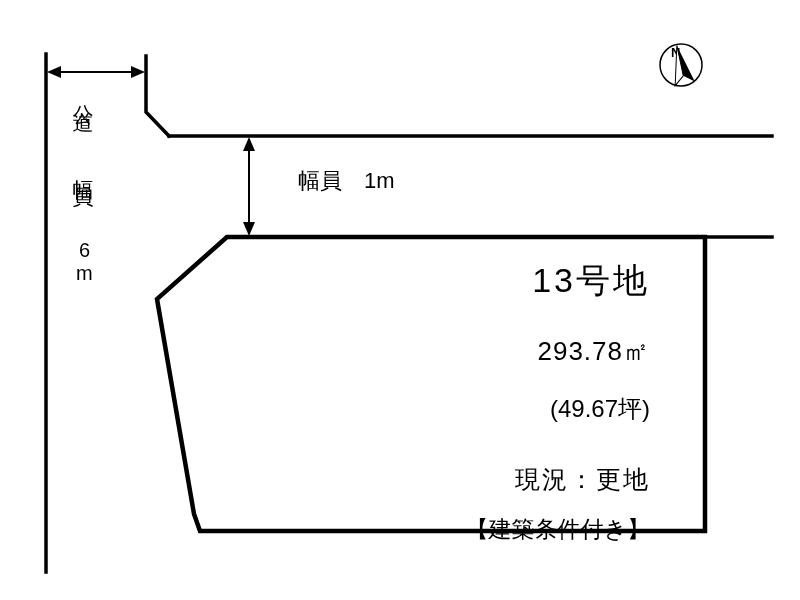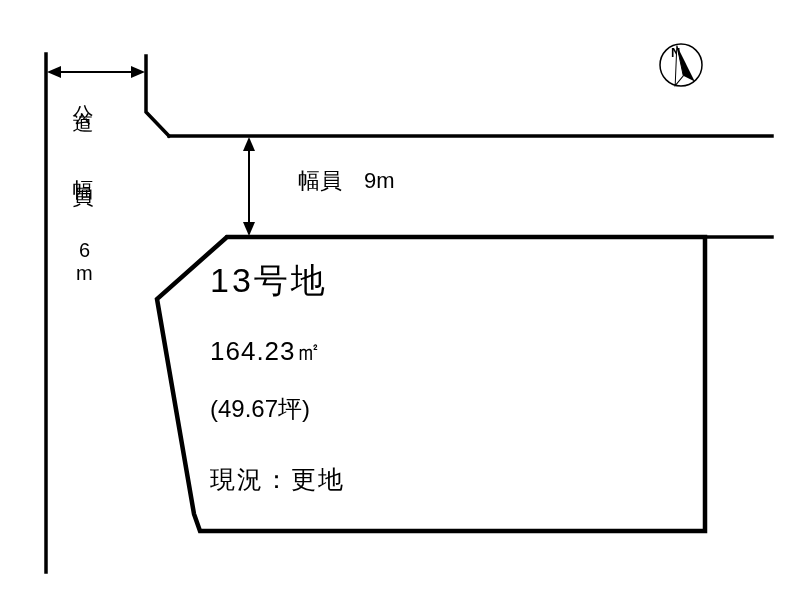--- a/index.html
+++ b/index.html
@@ -12,21 +12,21 @@
   .stage>svg{position:absolute;left:0;top:0;}
   .road{stroke:#000;stroke-width:3.5;fill:none;stroke-linecap:square;}
   .lot{stroke:#000;stroke-width:4.5;fill:none;stroke-linejoin:miter;}
   .arrow{stroke:#000;stroke-width:2;}
   .compass-n{font-size:13px;font-weight:bold;font-family:"Liberation Sans","DejaVu Sans",sans-serif;}
   .vtext{
     position:absolute;writing-mode:vertical-rl;text-orientation:upright;
     font-size:21px;letter-spacing:8px;line-height:1;
   }
   .htext{position:absolute;font-size:20px;line-height:1;}
-  .lot-info{position:absolute;left:210px;top:258px;width:440px;text-align:left;}
+  .lot-info{position:absolute;left:210px;top:258px;width:440px;text-align:right;}
   .lot-name{font-size:34px;letter-spacing:3px;}
   .lot-area{font-size:26px;margin-top:30px;letter-spacing:1px;}
   .lot-tsubo{font-size:24px;margin-top:24px;}
   .lot-status{font-size:25px;margin-top:38px;letter-spacing:2px;}
   .lot-note{font-size:23px;margin-top:18px;}
 </style>
 </head>
 <body>
 
 <div class="stage">
@@ -61,22 +61,23 @@
         <polygon points="681,45 691,84 681,76" fill="#000"></polygon>
       </g>
     </g>
   </svg>
 
   <div class="vtext" style="left:73px;top:88px;">公道</div>
   <div class="vtext" style="left:73px;top:163px;">幅員</div>
   <div class="htext" style="left:79px;top:240px;">6</div>
   <div class="htext" style="left:76px;top:263px;">m</div>
 
-  <div class="htext" style="left:298px;top:170px;font-size:22px;">幅員　9m</div>
+  <div class="htext" style="left:298px;top:170px;font-size:22px;">幅員　1m</div>
 
   <div class="lot-info">
     <div class="lot-name">13号地</div>
-    <div class="lot-area">164.23㎡</div>
+    <div class="lot-area">293.78㎡</div>
     <div class="lot-tsubo">(49.67坪)</div>
     <div class="lot-status">現況：更地</div>
+    <div class="lot-note">【建築条件付き】</div>
   </div>
 
 </div>
 
 </body></html>

